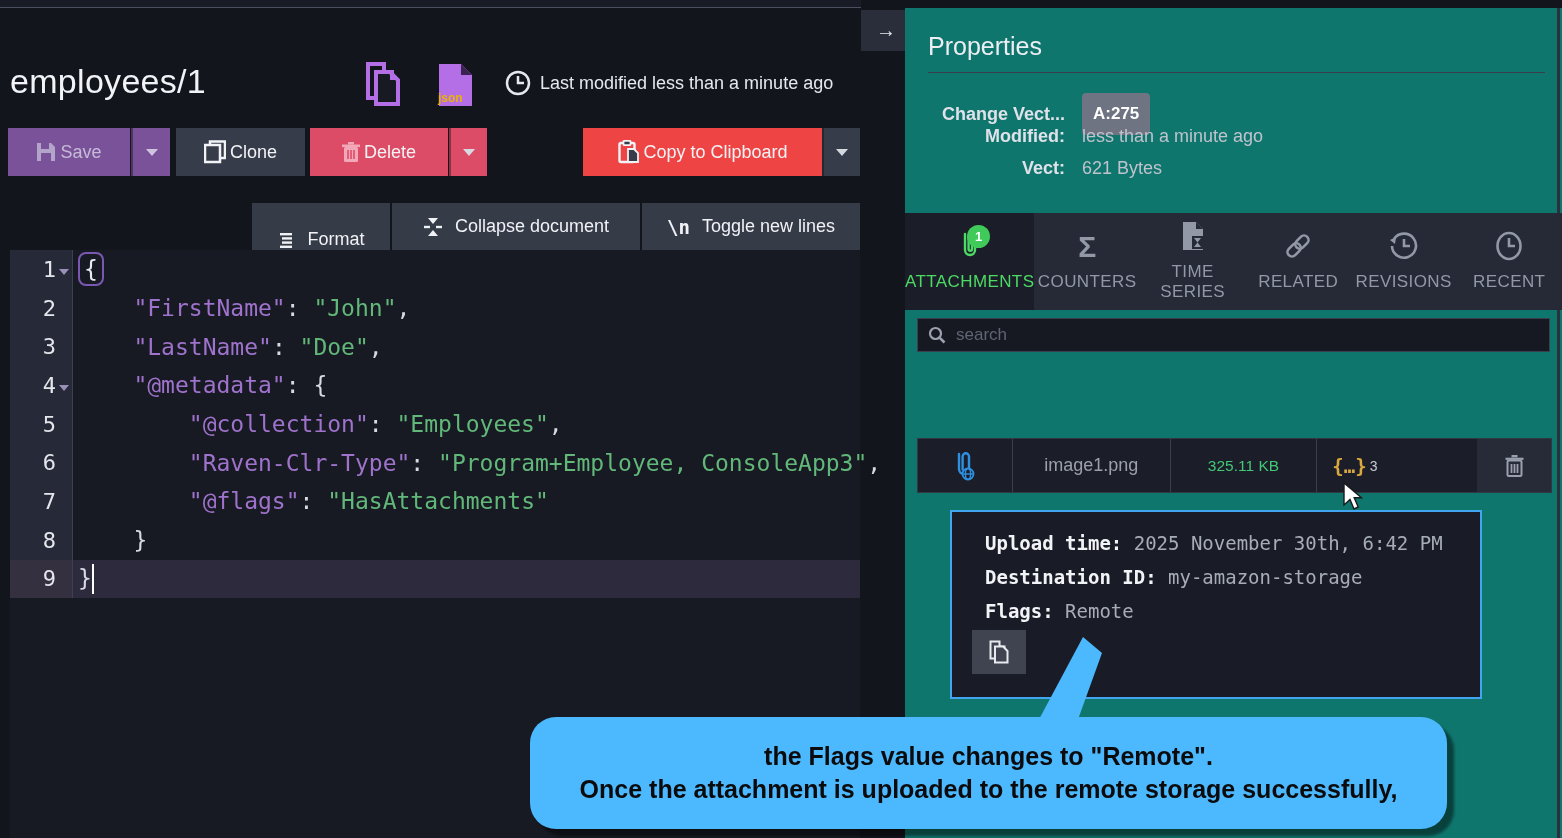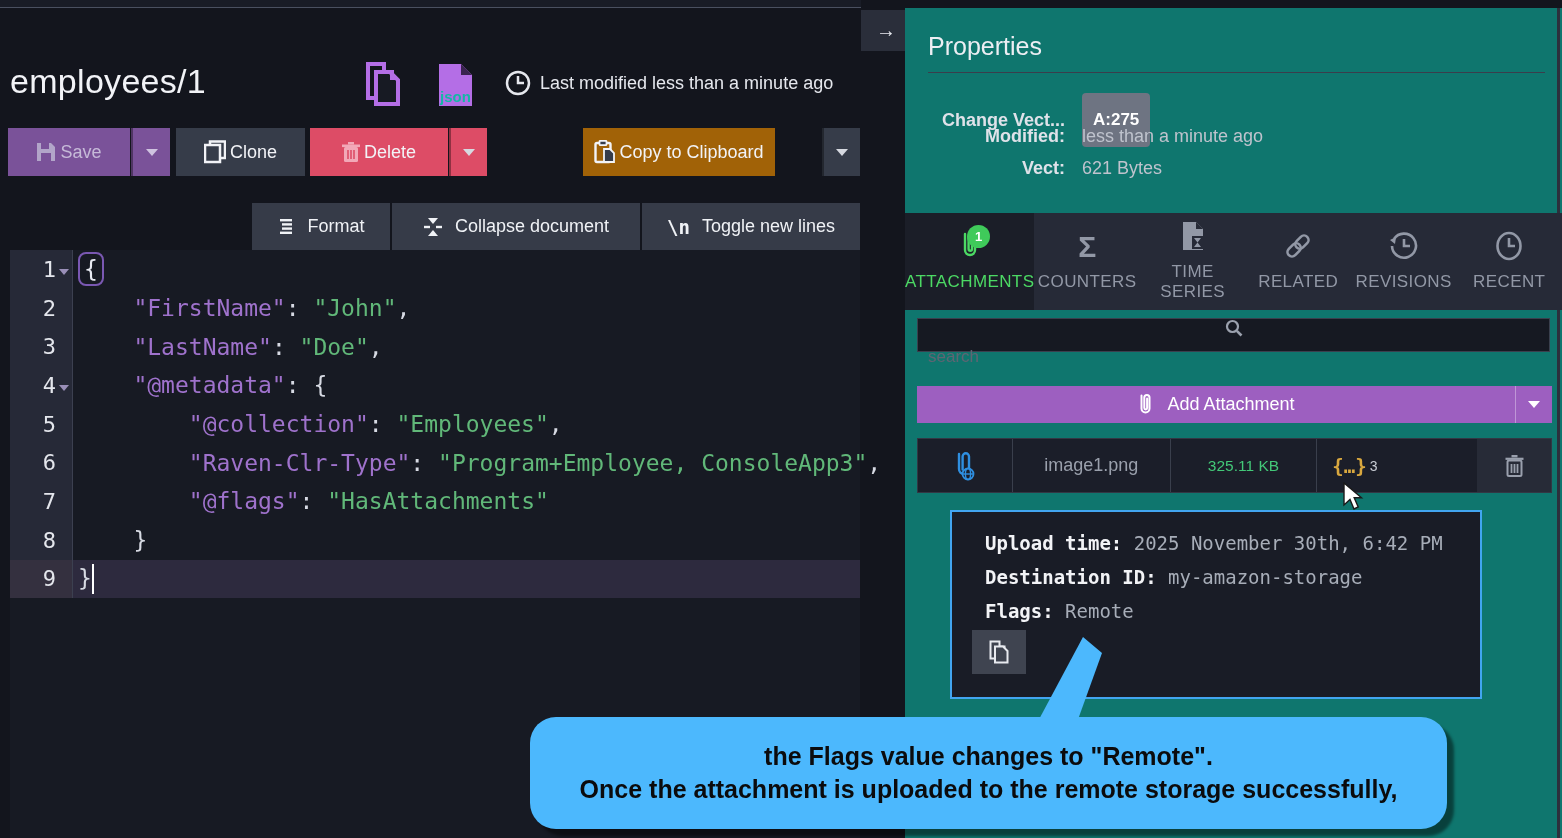--- a/index.html
+++ b/index.html
@@ -16,43 +16,43 @@
   .panel-toggle { position:absolute; left:861px; top:10px; width:50px; height:41px;
     background:#2a2e3a; color:#e8eaf0; font-size:20px; display:flex; align-items:center;
     justify-content:center; cursor:pointer; }
   
   .doc-title { position:absolute; left:10px; top:62px; font-size:34px; color:#f2f3f7;
     letter-spacing:0.3px; }
   .hdr-icon { position:absolute; top:62px; }
   .copy-doc-icon { left:364px; }
   .json-icon { left:437px; width:37px; height:46px; }
   .json-icon svg { display:block; }
-  .json-label { position:absolute; left:1px; bottom:3px; width:35px; text-align:center;
-    font-size:15px; font-weight:bold; color:#14b8a6; }
+  .json-label { position:absolute; left:1px; bottom:3px; width:35px; 
+    font-size:12px; font-weight:bold; color:#eab308; }
   .last-modified { position:absolute; left:505px; top:70px; display:flex; gap:9px;
     align-items:center; font-size:18px; color:#e6e8ee; }
   
   .btn { position:absolute; top:128px; height:48px; display:flex; align-items:center;
     justify-content:center; gap:4px; font-size:18px; color:#f2f3f7; cursor:pointer; }
   .btn-save { left:8px; width:122px; background:#7a5299; color:#c6bad8; }
   .btn-save-caret { left:131px; width:39px; background:#7a5299; }
   .btn-clone { left:176px; width:129px; background:#363c49; }
   .btn-delete { left:310px; width:138px; background:#dd4c66; }
   .btn-delete-caret { left:449px; width:38px; background:#dd4c66; }
-  .btn-copyclip { left:583px; width:192px; background:#a16207; }
+  .btn-copyclip { left:583px; width:240px; background:#ef4444; }
   .btn-copyclip-caret { left:822px; width:38px; background:#363c49; }
   .btn-save-caret, .btn-delete-caret, .btn-copyclip-caret { border-left:2px solid rgba(0,0,0,0.35); }
   .caret-down { width:0; height:0; border-left:6px solid transparent;
     border-right:6px solid transparent; border-top:7px solid #d6d9e0; }
   .btn-save .caret-down, .btn-save-caret .caret-down { border-top-color:#cfc3e0; }
   
   .ed-toolbar-btn { position:absolute; top:203px; height:47px; background:#363b48;
     display:flex; align-items:center; justify-content:center; gap:12px; font-size:18px;
     color:#f0f2f6; cursor:pointer; }
-  .tb-format { left:252px; width:138px; }
+  .tb-format { left:252px; width:138px;align-items:flex-end; }
   .tb-collapse { left:392px; width:248px; }
   .tb-newlines { left:642px; width:218px; }
   .nl-glyph { font-family:"DejaVu Sans Mono", monospace; font-weight:bold; font-size:19px; }
   
   .editor { position:absolute; left:10px; top:250px; width:850px; height:588px;
     background:#171a23; font-family:"DejaVu Sans Mono", monospace; font-size:23px; }
   .ed-row { display:flex; height:38.7px; align-items:center; }
   .ed-row.active { background:#2d2a3e; }
   .gut { width:63px; height:100%; background:#262937; border-right:1px solid #3c4050;
     display:flex; align-items:center; justify-content:flex-end; flex-shrink:0; }
@@ -71,37 +71,37 @@
   
   .right-panel { position:absolute; left:905px; top:8px; width:657px; height:830px;
     background:#0f766e; }
   .scroll-track { position:absolute; right:2px; top:0; width:3px; height:100%; background:#2c303c; }
   .props-title { position:absolute; left:23px; top:24px; font-size:25px; color:#eceef3; }
   .props-divider { position:absolute; left:23px; top:64px; width:617px; height:1px; background:#3a3e4c; }
   .prop-row { position:absolute; left:23px; width:600px; display:flex; align-items:center; }
   .prop-label { width:137px; text-align:right; font-weight:bold; font-size:18px; color:#dfe2e9; }
   .prop-value { margin-left:17px; font-size:18px; color:#bfc3cd; }
   .cv-badge { display:inline-block; background:#6e7482; color:#ffffff; font-weight:bold;
-    font-size:17px; padding:17px 11px; border-radius:4px; }
+    font-size:17px; padding:11px 11px; border-radius:4px; }
   
   .tab-strip { position:absolute; left:0; top:205px; width:657px; height:97px;
     background:#262a37; display:flex; }
   .tab { flex:1; display:flex; flex-direction:column; align-items:center;
     justify-content:center; gap:11px; cursor:pointer; color:#9298a6; position:relative; }
   .tab.active { background:#1b1e28; color:#4cd964; }
   .tab-label { font-size:17px; letter-spacing:0.4px;text-align:center; }
   .tab-icon { height:30px; display:flex; align-items:flex-end; }
   .sigma { font-size:30px; font-weight:bold; line-height:28px; }
   .tab-badge { position:absolute; top:12px; left:62px; width:23px; height:23px;
     border-radius:50%; background:#3fca5a; color:#ffffff; font-size:13px; font-weight:bold;
     display:flex; align-items:center; justify-content:center; }
   
   .search-box { position:absolute; left:12px; top:310px; width:633px; height:34px;
     background:#161922; border:1px solid #3a404e; display:flex; align-items:center;
-    padding:0 10px; gap:10px;flex-direction:column; }
+    padding:0 10px; gap:10px; }
   .search-box input { background:transparent; border:none; outline:none; color:#c7ccd6;
     font-size:17px; width:100%; font-family:"Liberation Sans", sans-serif; }
   .search-box input::placeholder { color:#5f6573; }
   
   .add-attach { position:absolute; left:12px; top:378px; width:635px; height:37px;
     background:#9d5fc0; display:flex; align-items:center; cursor:pointer; }
   .add-attach-main { flex:1; display:flex; align-items:center; justify-content:center;
     gap:13px; font-size:18px; color:#ffffff; }
   .add-attach-caret { width:37px; height:100%; border-left:1px solid rgba(255,255,255,0.35);
     display:flex; align-items:center; justify-content:center; }
@@ -402,33 +402,20 @@
   <div class="search-box">
     <span>
       <svg width="18" height="18" viewBox="0 0 18 18">
         <circle cx="7.5" cy="7.5" r="5.5" fill="none" stroke="#9ba1ae" stroke-width="2.2"></circle>
         <line x1="11.8" y1="11.8" x2="16.5" y2="16.5" stroke="#9ba1ae" stroke-width="2.6"></line>
       </svg>
     </span>
     <input type="text" placeholder="search" style="">
   </div>
 
-  <div class="add-attach">
-    <div class="add-attach-main">
-      <span>
-        <svg width="17" height="24" viewBox="0 0 17 24">
-          <path d="M4.5 2.5 v13 a4 4 0 0 0 8 0 V4.5 a2.6 2.6 0 0 0 -5.2 0 v10.5 a1.4 1.4 0 0 0 2.8 0 V5.5" fill="none" stroke="#ffffff" stroke-width="2" stroke-linecap="round"></path>
-        </svg>
-      </span>
-      <span>Add Attachment</span>
-    </div>
-    <div class="add-attach-caret">
-      <span class="caret-down"></span>
-    </div>
-  </div>
 
   <div class="attach-row">
     <div class="ar-cell ar-icon">
       <svg width="24" height="32" viewBox="0 0 24 32">
         <path d="M6 4 v15 a5 5 0 0 0 10 0 V6.5 a3.2 3.2 0 0 0 -6.4 0 v13" fill="none" stroke="#2f8fe0" stroke-width="2.4" stroke-linecap="round"></path>
         <circle cx="15" cy="24" r="5.5" fill="#1b1e29" stroke="#2f8fe0" stroke-width="1.8"></circle>
         <line x1="9.5" y1="24" x2="20.5" y2="24" stroke="#2f8fe0" stroke-width="1.4"></line>
         <ellipse cx="15" cy="24" rx="2.6" ry="5.5" fill="none" stroke="#2f8fe0" stroke-width="1.4"></ellipse>
       </svg>
     </div>

